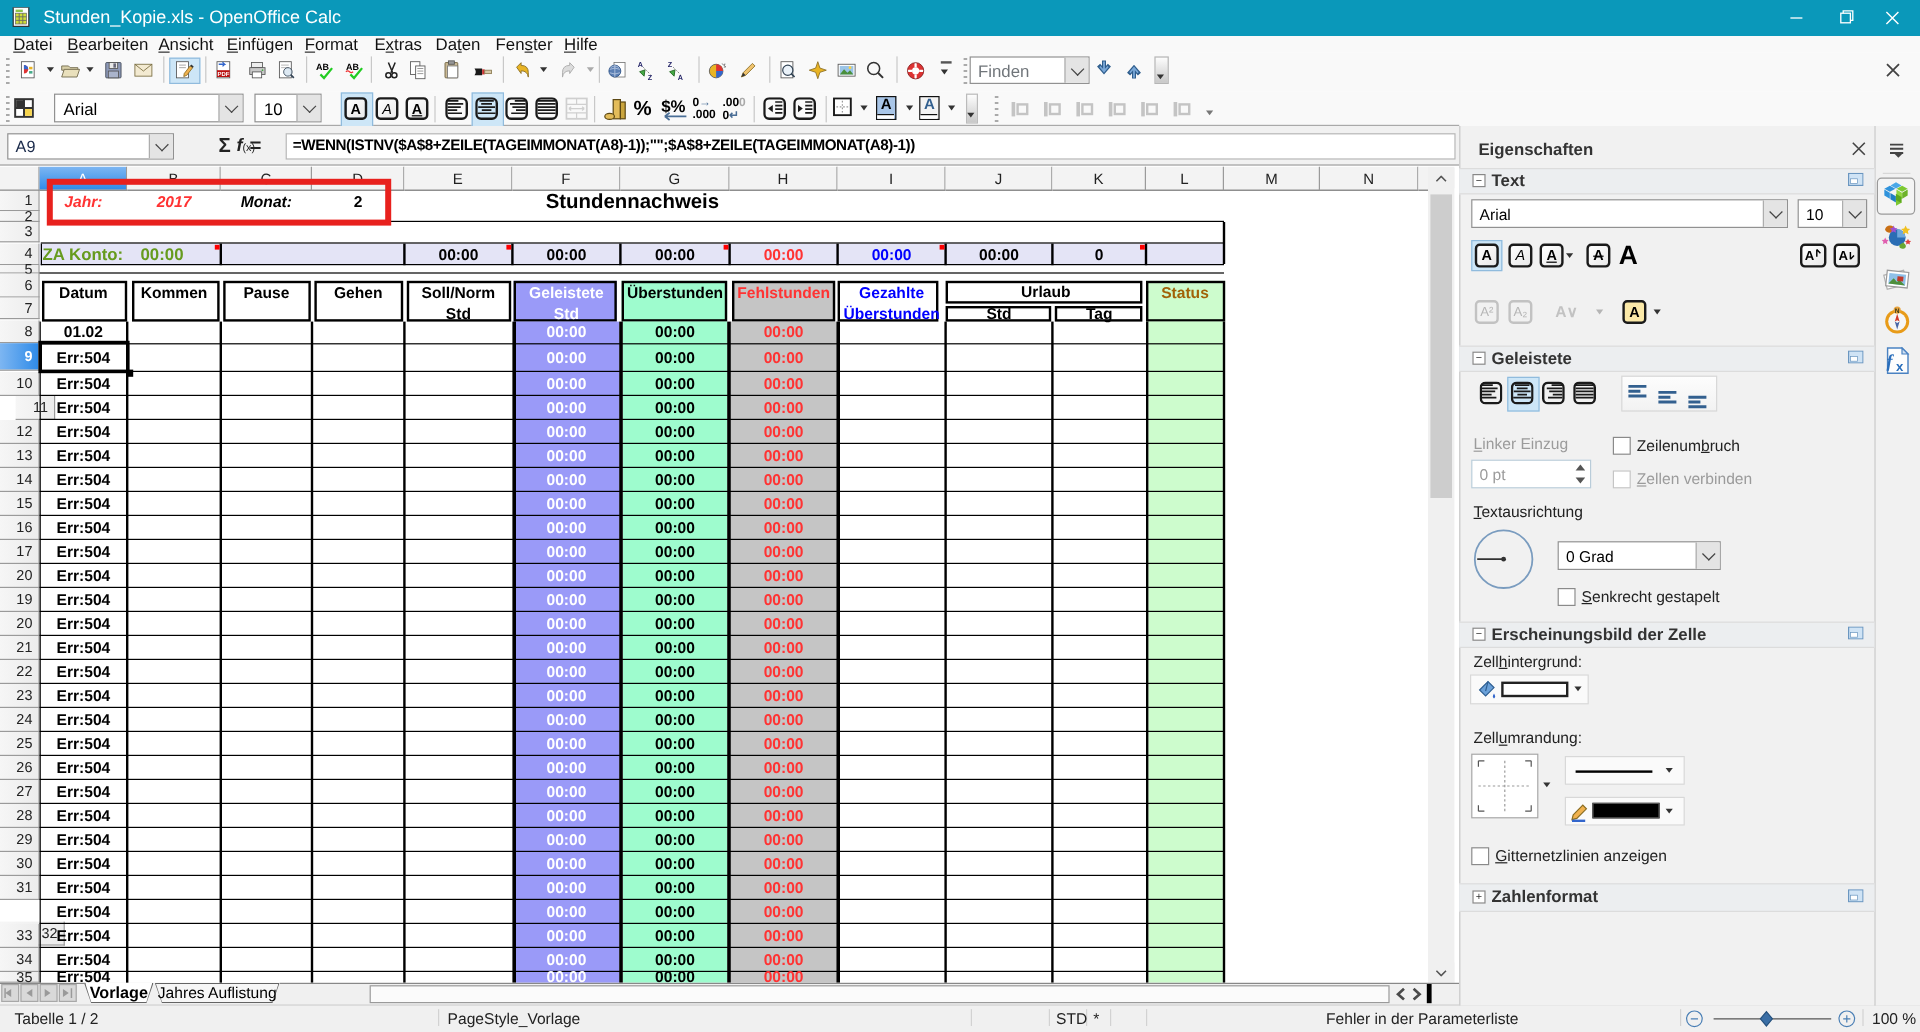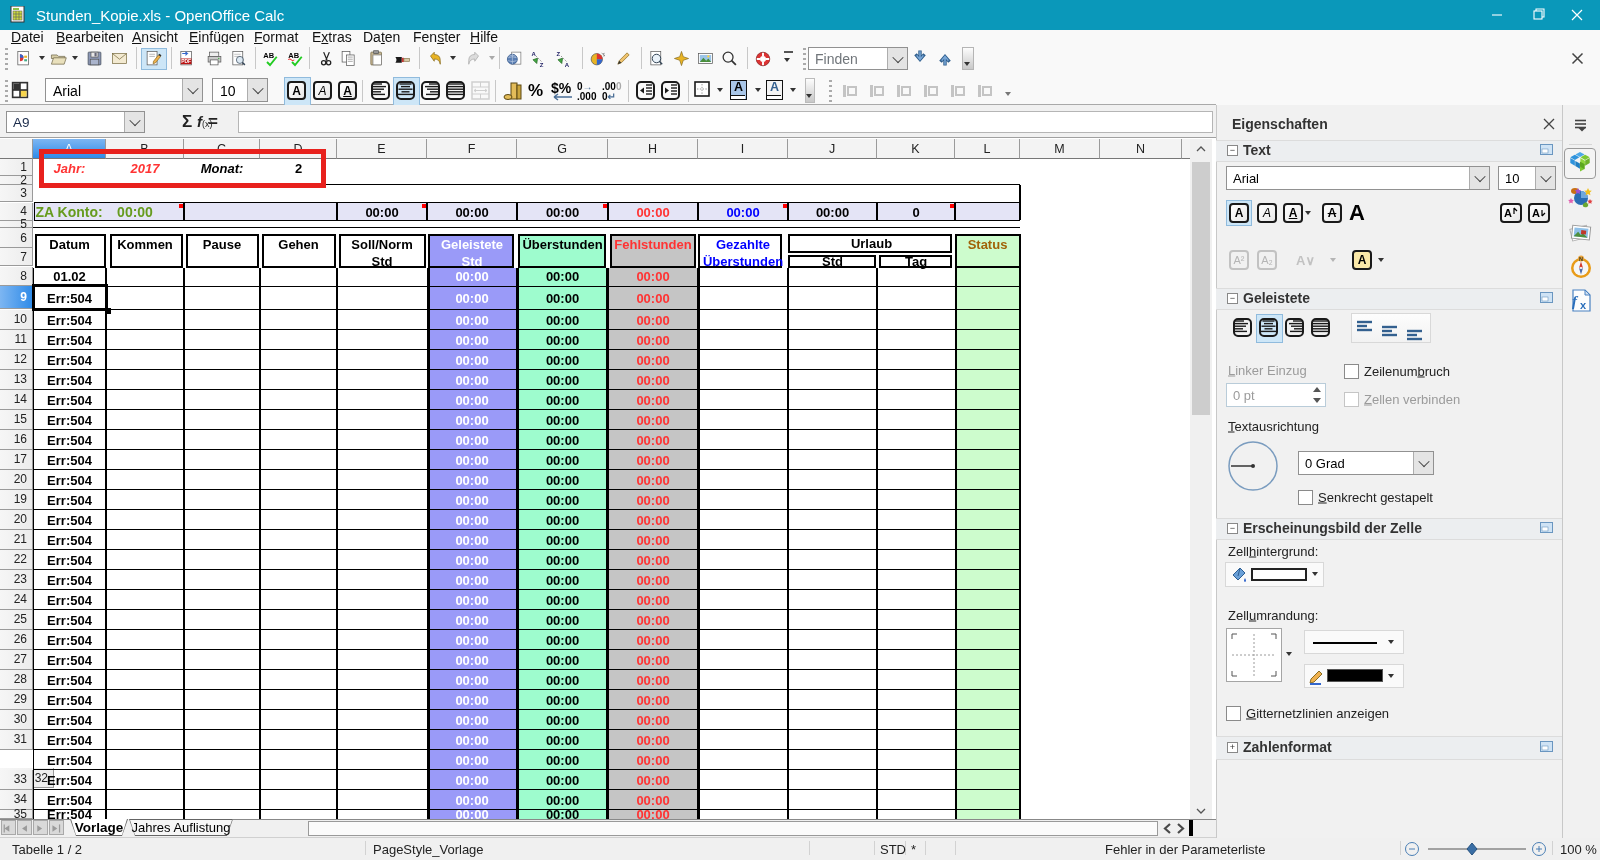--- a/index.html
+++ b/index.html
@@ -371,20 +371,21 @@
 <div style="position:absolute;left:6px;top:110.5px;width:139px;height:22.5px;background:#fff;border:1px solid #919191;box-sizing:border-box;">
       <div style="position:absolute;left:6px;top:3px;font-size:13.5px;color:#1a2a4a;">A9</div>
       <div class="combobtn">
         <div class="carr"></div>
       </div>
     </div>
 <div style="position:absolute;left:159px;top:121px;transform:translateY(-50%);white-space:nowrap;font-size:15px;color:#222;margin-left:38px;"><i><b>f</b></i><span style="font-size:9px">(x)</span></div>
 <div style="position:absolute;left:182px;top:122px;transform:translateY(-50%);white-space:nowrap;font-size:17px;color:#222;"><b>Σ</b></div>
 <div style="position:absolute;left:208px;top:122px;transform:translateY(-50%);white-space:nowrap;font-size:17px;color:#222;"><b>=</b></div>
 <div style="position:absolute;left:238px;top:110.5px;width:975px;height:22.5px;background:#fff;border:1px solid #b5b5b5;box-sizing:border-box;"></div>
+<div style="position:absolute;left:244px;top:121px;transform:translateY(-50%);white-space:nowrap;font-size:12.7px;color:#000;font-weight:bold;letter-spacing:-0.35px;">=WENN(ISTNV($A$8+ZEILE(TAGEIMMONAT(A8)-1));"";$A$8+ZEILE(TAGEIMMONAT(A8)-1))</div>
 <div style="position:absolute;left:0px;top:136.5px;width:1216px;height:1.8px;background:#a0a0a0;"></div>
 <svg class="ic" style="left:1570px;top:51px" width="15" height="15" viewBox="0 0 15 15">
 <path d="M2.5 2.5 l10 10 M12.5 2.5 l-10 10" stroke="#444" stroke-width="1.5"></path>
     </svg>
 <div style="position:absolute;left:0;top:139px;width:33px;height:20px;background:#f3f3f3;border-right:1px solid #9a9a9a;border-bottom:1.5px solid #777;box-sizing:border-box;"></div>
 <div style="position:absolute;left:33px;top:139px;width:73px;height:20px;background:linear-gradient(#7db6f2,#2f8be8);border-right:1px solid #9a9a9a;border-bottom:1.5px solid #777;box-sizing:border-box;display:flex;align-items:center;justify-content:center;font-size:12.5px;color:#fff;">A</div>
 <div style="position:absolute;left:106px;top:139px;width:78px;height:20px;background:#f3f3f3;border-right:1px solid #9a9a9a;border-bottom:1.5px solid #777;box-sizing:border-box;display:flex;align-items:center;justify-content:center;font-size:12.5px;color:#222;">B</div>
 <div style="position:absolute;left:184px;top:139px;width:76px;height:20px;background:#f3f3f3;border-right:1px solid #9a9a9a;border-bottom:1.5px solid #777;box-sizing:border-box;display:flex;align-items:center;justify-content:center;font-size:12.5px;color:#222;">C</div>
 <div style="position:absolute;left:260px;top:139px;width:77px;height:20px;background:#f3f3f3;border-right:1px solid #9a9a9a;border-bottom:1.5px solid #777;box-sizing:border-box;display:flex;align-items:center;justify-content:center;font-size:12.5px;color:#222;">D</div>
 <div style="position:absolute;left:337px;top:139px;width:90px;height:20px;background:#f3f3f3;border-right:1px solid #9a9a9a;border-bottom:1.5px solid #777;box-sizing:border-box;display:flex;align-items:center;justify-content:center;font-size:12.5px;color:#222;">E</div>
@@ -401,21 +402,21 @@
 <div style="position:absolute;left:0;top:159px;width:33px;height:17.30000000000001px;background:linear-gradient(90deg,#f6f6f6,#ececec);border-right:1px solid #9a9a9a;border-bottom:1px solid #9a9a9a;box-sizing:border-box;display:flex;align-items:center;justify-content:flex-end;padding-right:5px;font-size:12px;color:#222;font-weight:normal;">1</div>
 <div style="position:absolute;left:0;top:176.3px;width:33px;height:8.5px;background:linear-gradient(90deg,#f6f6f6,#ececec);border-right:1px solid #9a9a9a;border-bottom:1px solid #9a9a9a;box-sizing:border-box;display:flex;align-items:center;justify-content:flex-end;padding-right:5px;font-size:12px;color:#222;font-weight:normal;">2</div>
 <div style="position:absolute;left:0;top:184.8px;width:33px;height:17.69999999999999px;background:linear-gradient(90deg,#f6f6f6,#ececec);border-right:1px solid #9a9a9a;border-bottom:1px solid #9a9a9a;box-sizing:border-box;display:flex;align-items:center;justify-content:flex-end;padding-right:5px;font-size:12px;color:#222;font-weight:normal;">3</div>
 <div style="position:absolute;left:0;top:202.5px;width:33px;height:18.0px;background:linear-gradient(90deg,#f6f6f6,#ececec);border-right:1px solid #9a9a9a;border-bottom:1px solid #9a9a9a;box-sizing:border-box;display:flex;align-items:center;justify-content:flex-end;padding-right:5px;font-size:12px;color:#222;font-weight:normal;">4</div>
 <div style="position:absolute;left:0;top:220.5px;width:33px;height:7.900000000000006px;background:linear-gradient(90deg,#f6f6f6,#ececec);border-right:1px solid #9a9a9a;border-bottom:1px solid #9a9a9a;box-sizing:border-box;display:flex;align-items:center;justify-content:flex-end;padding-right:5px;font-size:12px;color:#222;font-weight:normal;">5</div>
 <div style="position:absolute;left:0;top:228.4px;width:33px;height:19.5px;background:linear-gradient(90deg,#f6f6f6,#ececec);border-right:1px solid #9a9a9a;border-bottom:1px solid #9a9a9a;box-sizing:border-box;display:flex;align-items:center;justify-content:flex-end;padding-right:5px;font-size:12px;color:#222;font-weight:normal;">6</div>
 <div style="position:absolute;left:0;top:247.9px;width:33px;height:18.599999999999994px;background:linear-gradient(90deg,#f6f6f6,#ececec);border-right:1px solid #9a9a9a;border-bottom:1px solid #9a9a9a;box-sizing:border-box;display:flex;align-items:center;justify-content:flex-end;padding-right:5px;font-size:12px;color:#222;font-weight:normal;">7</div>
 <div style="position:absolute;left:0;top:266.5px;width:33px;height:19.80000000000001px;background:linear-gradient(90deg,#f6f6f6,#ececec);border-right:1px solid #9a9a9a;border-bottom:1px solid #9a9a9a;box-sizing:border-box;display:flex;align-items:center;justify-content:flex-end;padding-right:5px;font-size:12px;color:#222;font-weight:normal;">8</div>
 <div style="position:absolute;left:0;top:286.3px;width:33px;height:23.19999999999999px;background:linear-gradient(90deg,#7db6f2,#2f8be8);border-right:1px solid #9a9a9a;border-bottom:1px solid #9a9a9a;box-sizing:border-box;display:flex;align-items:center;justify-content:flex-end;padding-right:5px;font-size:12px;color:#fff;font-weight:bold;">9</div>
 <div style="position:absolute;left:0;top:309.5px;width:33px;height:20.0px;background:linear-gradient(90deg,#f6f6f6,#ececec);border-right:1px solid #9a9a9a;border-bottom:1px solid #9a9a9a;box-sizing:border-box;display:flex;align-items:center;justify-content:flex-end;padding-right:5px;font-size:12px;color:#222;font-weight:normal;">10</div>
-<div style="position:absolute;left:0;top:329.5px;width:33px;height:20.0px;background:linear-gradient(90deg,#f6f6f6,#ececec);border-right:1px solid #9a9a9a;border-bottom:1px solid #9a9a9a;box-sizing:border-box;display:flex;align-items:center;justify-content:flex-end;padding-right:5px;font-size:12px;color:#222;font-weight:normal;">11</div>
+<div style="position:absolute;left:13px;top:329.5px;width:33px;height:20.0px;background:linear-gradient(90deg,#f6f6f6,#ececec);border-right:1px solid #9a9a9a;border-bottom:1px solid #9a9a9a;box-sizing:border-box;display:flex;align-items:center;justify-content:flex-end;padding-right:5px;font-size:12px;color:#222;font-weight:normal;">11</div>
 <div style="position:absolute;left:0;top:349.5px;width:33px;height:20.0px;background:linear-gradient(90deg,#f6f6f6,#ececec);border-right:1px solid #9a9a9a;border-bottom:1px solid #9a9a9a;box-sizing:border-box;display:flex;align-items:center;justify-content:flex-end;padding-right:5px;font-size:12px;color:#222;font-weight:normal;">12</div>
 <div style="position:absolute;left:0;top:369.5px;width:33px;height:20.0px;background:linear-gradient(90deg,#f6f6f6,#ececec);border-right:1px solid #9a9a9a;border-bottom:1px solid #9a9a9a;box-sizing:border-box;display:flex;align-items:center;justify-content:flex-end;padding-right:5px;font-size:12px;color:#222;font-weight:normal;">13</div>
 <div style="position:absolute;left:0;top:389.5px;width:33px;height:20.0px;background:linear-gradient(90deg,#f6f6f6,#ececec);border-right:1px solid #9a9a9a;border-bottom:1px solid #9a9a9a;box-sizing:border-box;display:flex;align-items:center;justify-content:flex-end;padding-right:5px;font-size:12px;color:#222;font-weight:normal;">14</div>
 <div style="position:absolute;left:0;top:409.5px;width:33px;height:20.0px;background:linear-gradient(90deg,#f6f6f6,#ececec);border-right:1px solid #9a9a9a;border-bottom:1px solid #9a9a9a;box-sizing:border-box;display:flex;align-items:center;justify-content:flex-end;padding-right:5px;font-size:12px;color:#222;font-weight:normal;">15</div>
 <div style="position:absolute;left:0;top:429.5px;width:33px;height:20.0px;background:linear-gradient(90deg,#f6f6f6,#ececec);border-right:1px solid #9a9a9a;border-bottom:1px solid #9a9a9a;box-sizing:border-box;display:flex;align-items:center;justify-content:flex-end;padding-right:5px;font-size:12px;color:#222;font-weight:normal;">16</div>
 <div style="position:absolute;left:0;top:449.5px;width:33px;height:20.0px;background:linear-gradient(90deg,#f6f6f6,#ececec);border-right:1px solid #9a9a9a;border-bottom:1px solid #9a9a9a;box-sizing:border-box;display:flex;align-items:center;justify-content:flex-end;padding-right:5px;font-size:12px;color:#222;font-weight:normal;">17</div>
 <div style="position:absolute;left:0;top:469.5px;width:33px;height:20.0px;background:linear-gradient(90deg,#f6f6f6,#ececec);border-right:1px solid #9a9a9a;border-bottom:1px solid #9a9a9a;box-sizing:border-box;display:flex;align-items:center;justify-content:flex-end;padding-right:5px;font-size:12px;color:#222;font-weight:normal;">20</div>
 <div style="position:absolute;left:0;top:489.5px;width:33px;height:20.0px;background:linear-gradient(90deg,#f6f6f6,#ececec);border-right:1px solid #9a9a9a;border-bottom:1px solid #9a9a9a;box-sizing:border-box;display:flex;align-items:center;justify-content:flex-end;padding-right:5px;font-size:12px;color:#222;font-weight:normal;">19</div>
 <div style="position:absolute;left:0;top:509.5px;width:33px;height:20.0px;background:linear-gradient(90deg,#f6f6f6,#ececec);border-right:1px solid #9a9a9a;border-bottom:1px solid #9a9a9a;box-sizing:border-box;display:flex;align-items:center;justify-content:flex-end;padding-right:5px;font-size:12px;color:#222;font-weight:normal;">20</div>
 <div style="position:absolute;left:0;top:529.5px;width:33px;height:20.0px;background:linear-gradient(90deg,#f6f6f6,#ececec);border-right:1px solid #9a9a9a;border-bottom:1px solid #9a9a9a;box-sizing:border-box;display:flex;align-items:center;justify-content:flex-end;padding-right:5px;font-size:12px;color:#222;font-weight:normal;">21</div>
@@ -508,20 +509,21 @@
 <div style="position:absolute;left:426.5px;top:268.0px;width:3px;height:550.7px;background:#000;"></div>
 <div style="position:absolute;left:516.0px;top:268.0px;width:3px;height:550.7px;background:#000;"></div>
 <div style="position:absolute;left:606.0px;top:268.0px;width:3px;height:550.7px;background:#000;"></div>
 <div style="position:absolute;left:697.0px;top:268.0px;width:3px;height:550.7px;background:#000;"></div>
 <div style="position:absolute;left:954.5px;top:268.0px;width:2px;height:550.7px;background:#000;"></div>
 <div style="position:absolute;left:1018.5px;top:268.0px;width:2px;height:550.7px;background:#000;"></div>
 <div style="position:absolute;left:33px;width:73px;top:167.65px;transform:translateY(-50%);text-align:center;white-space:nowrap;font-size:13px;font-weight:bold;color:#f33;"><i>Jahr:</i></div>
 <div style="position:absolute;left:106px;width:78px;top:167.65px;transform:translateY(-50%);text-align:center;white-space:nowrap;font-size:13px;font-weight:bold;color:#f33;"><i>2017</i></div>
 <div style="position:absolute;left:184px;width:76px;top:167.65px;transform:translateY(-50%);text-align:center;white-space:nowrap;font-size:13px;font-weight:bold;color:#000;"><i>Monat:</i></div>
 <div style="position:absolute;left:260px;width:77px;top:167.65px;transform:translateY(-50%);text-align:center;white-space:nowrap;font-size:13px;font-weight:bold;color:#000;">2</div>
+<div style="position:absolute;left:337px;width:380px;top:167.65px;transform:translateY(-50%);text-align:center;white-space:nowrap;font-size:17px;font-weight:bold;color:#000;">Stundennachweis</div>
 <div style="position:absolute;left:35.5px;top:211.5px;transform:translateY(-50%);white-space:nowrap;font-size:14px;color:#669b1e;"><b>ZA Konto:</b></div>
 <div style="position:absolute;left:106px;width:58px;top:211.5px;transform:translateY(-50%);text-align:center;white-space:nowrap;font-size:14px;font-weight:bold;color:#669b1e;">00:00</div>
 <div style="position:absolute;left:337px;width:90px;top:211.5px;transform:translateY(-50%);text-align:center;white-space:nowrap;font-size:13px;font-weight:bold;color:#000;">00:00</div>
 <div style="position:absolute;left:427px;width:90px;top:211.5px;transform:translateY(-50%);text-align:center;white-space:nowrap;font-size:13px;font-weight:bold;color:#000;">00:00</div>
 <div style="position:absolute;left:517px;width:91px;top:211.5px;transform:translateY(-50%);text-align:center;white-space:nowrap;font-size:13px;font-weight:bold;color:#000;">00:00</div>
 <div style="position:absolute;left:608px;width:90px;top:211.5px;transform:translateY(-50%);text-align:center;white-space:nowrap;font-size:13px;font-weight:bold;color:#f33;">00:00</div>
 <div style="position:absolute;left:698px;width:90px;top:211.5px;transform:translateY(-50%);text-align:center;white-space:nowrap;font-size:13px;font-weight:bold;color:#00f;">00:00</div>
 <div style="position:absolute;left:788px;width:89px;top:211.5px;transform:translateY(-50%);text-align:center;white-space:nowrap;font-size:13px;font-weight:bold;color:#000;">00:00</div>
 <div style="position:absolute;left:877px;width:78px;top:211.5px;transform:translateY(-50%);text-align:center;white-space:nowrap;font-size:13px;font-weight:bold;color:#000;">0</div>
 <div style="position:absolute;left:33px;width:73px;top:243.5px;transform:translateY(-50%);text-align:center;white-space:nowrap;font-size:13px;font-weight:bold;color:#000;">Datum</div>

